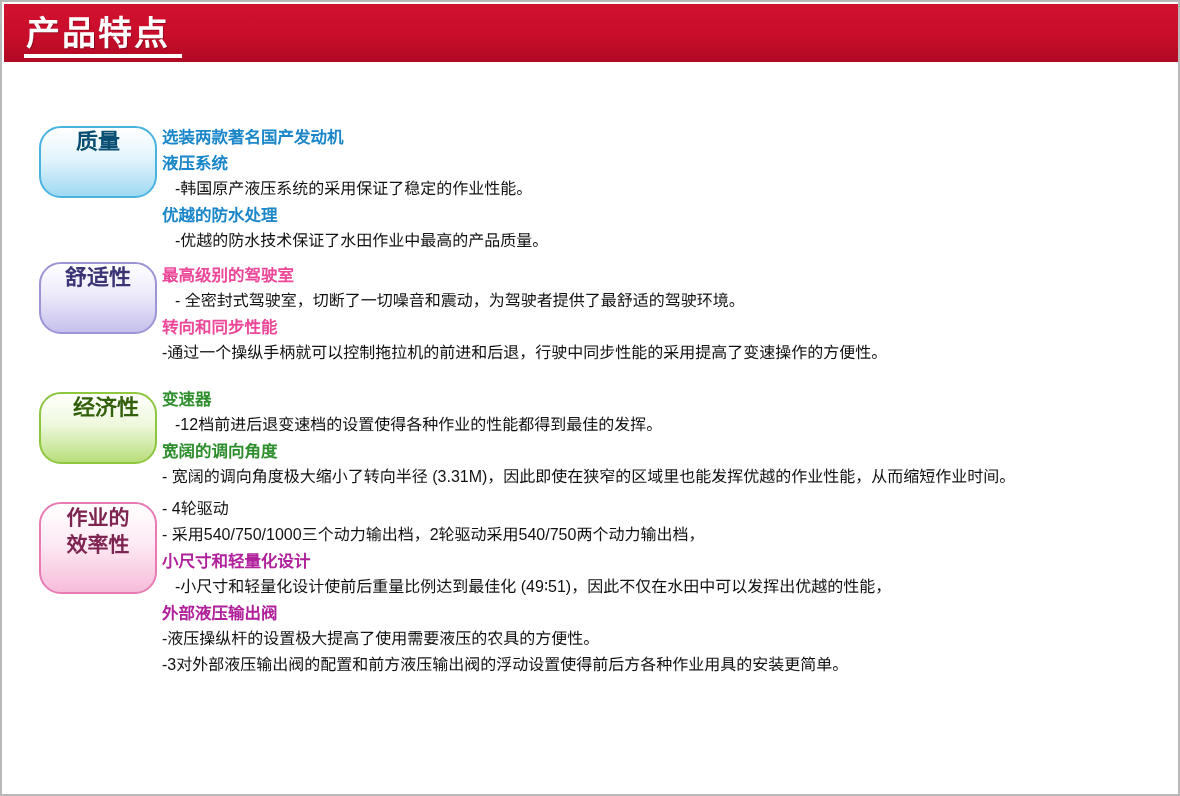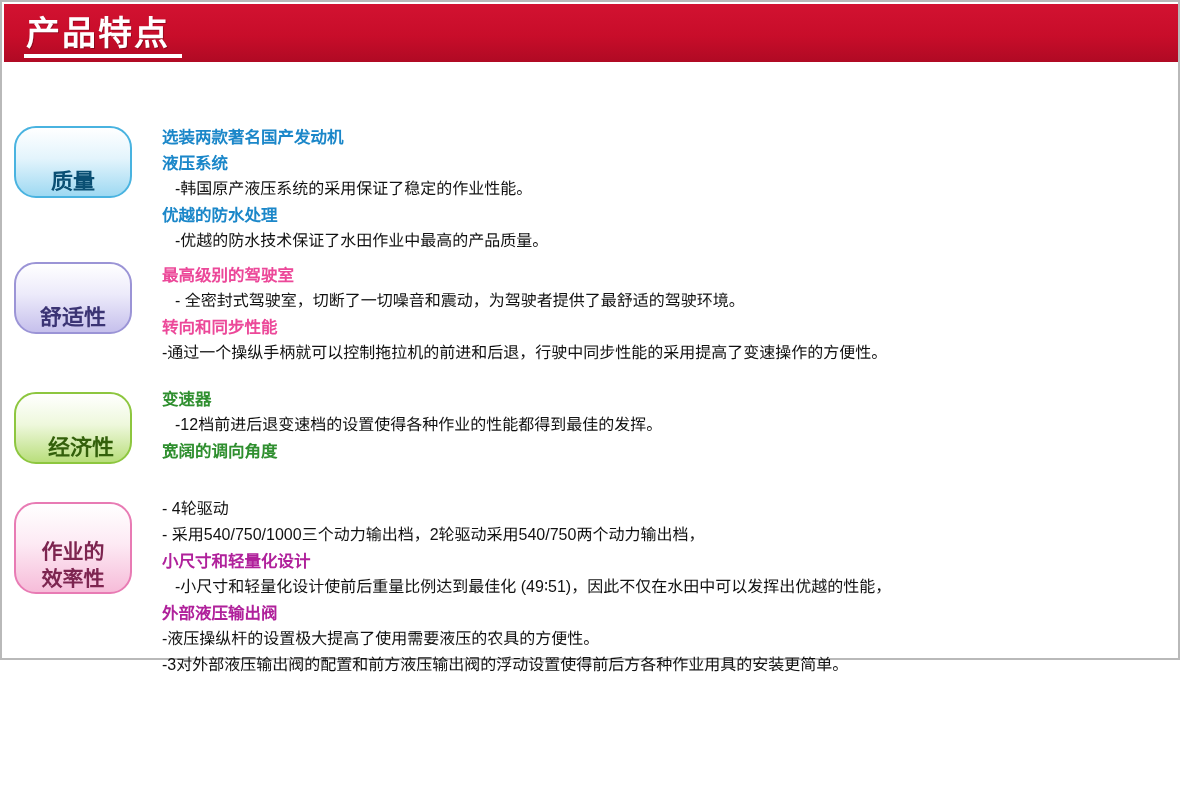--- a/index.html
+++ b/index.html
@@ -10,21 +10,21 @@
     width: 1180px;
     height: 796px;
     background: #ffffff;
     font-family: "Liberation Sans", "DejaVu Sans", sans-serif;
     position: relative;
     overflow: hidden;
   }
   .page {
     position: relative;
     width: 1180px;
-    height: 660px;
+    height: 796px;
     box-sizing: border-box;
     border: 2px solid #b9b9b9;
     background: #fff;
   }
 
   
   .header-band {
     position: absolute;
     left: 2px;
     top: 2px;
@@ -58,26 +58,26 @@
     position: absolute;
     left: 0;
     top: 60px;
     width: 1176px;
     height: 734px;
   }
 
   
   .badge {
     position: absolute;
-    left: 12px;
+    left: 37px;
     width: 118px;
     border-radius: 22px;
     box-sizing: border-box;
     display: flex;
-    align-items: flex-end;
+    align-items: flex-start;
     justify-content: center;
     text-align: center;
     font-weight: bold;
     font-size: 22px;
     line-height: 28px;
   }
   .badge-quality {
     top: 64px;
     height: 72px;
     border: 2px solid #49b3e0;
@@ -183,20 +183,21 @@
       <p class="heading c-purple">最高级别的驾驶室</p>
       <p class="body-line indent">- 全密封式驾驶室，切断了一切噪音和震动，为驾驶者提供了最舒适的驾驶环境。</p>
       <p class="heading c-purple">转向和同步性能</p>
       <p class="body-line">-通过一个操纵手柄就可以控制拖拉机的前进和后退，行驶中同步性能的采用提高了变速操作的方便性。</p>
     </div>
 
     <div class="section sec-economy">
       <p class="heading c-green">变速器</p>
       <p class="body-line indent">-12档前进后退变速档的设置使得各种作业的性能都得到最佳的发挥。</p>
       <p class="heading c-green">宽阔的调向角度</p>
+      <p class="body-line">- 宽阔的调向角度极大缩小了转向半径 (3.31M)，因此即使在狭窄的区域里也能发挥优越的作业性能，从而缩短作业时间。</p>
     </div>
 
     <div class="section sec-efficiency">
       <p class="body-line">- 4轮驱动</p>
       <p class="body-line">- 采用540/750/1000三个动力输出档，2轮驱动采用540/750两个动力输出档，</p>
       <p class="heading c-pink">小尺寸和轻量化设计</p>
       <p class="body-line indent">-小尺寸和轻量化设计使前后重量比例达到最佳化 (49∶51)，因此不仅在水田中可以发挥出优越的性能，</p>
       <p class="heading c-pink">外部液压输出阀</p>
       <p class="body-line">-液压操纵杆的设置极大提高了使用需要液压的农具的方便性。</p>
       <p class="body-line">-3对外部液压输出阀的配置和前方液压输出阀的浮动设置使得前后方各种作业用具的安装更简单。</p>

